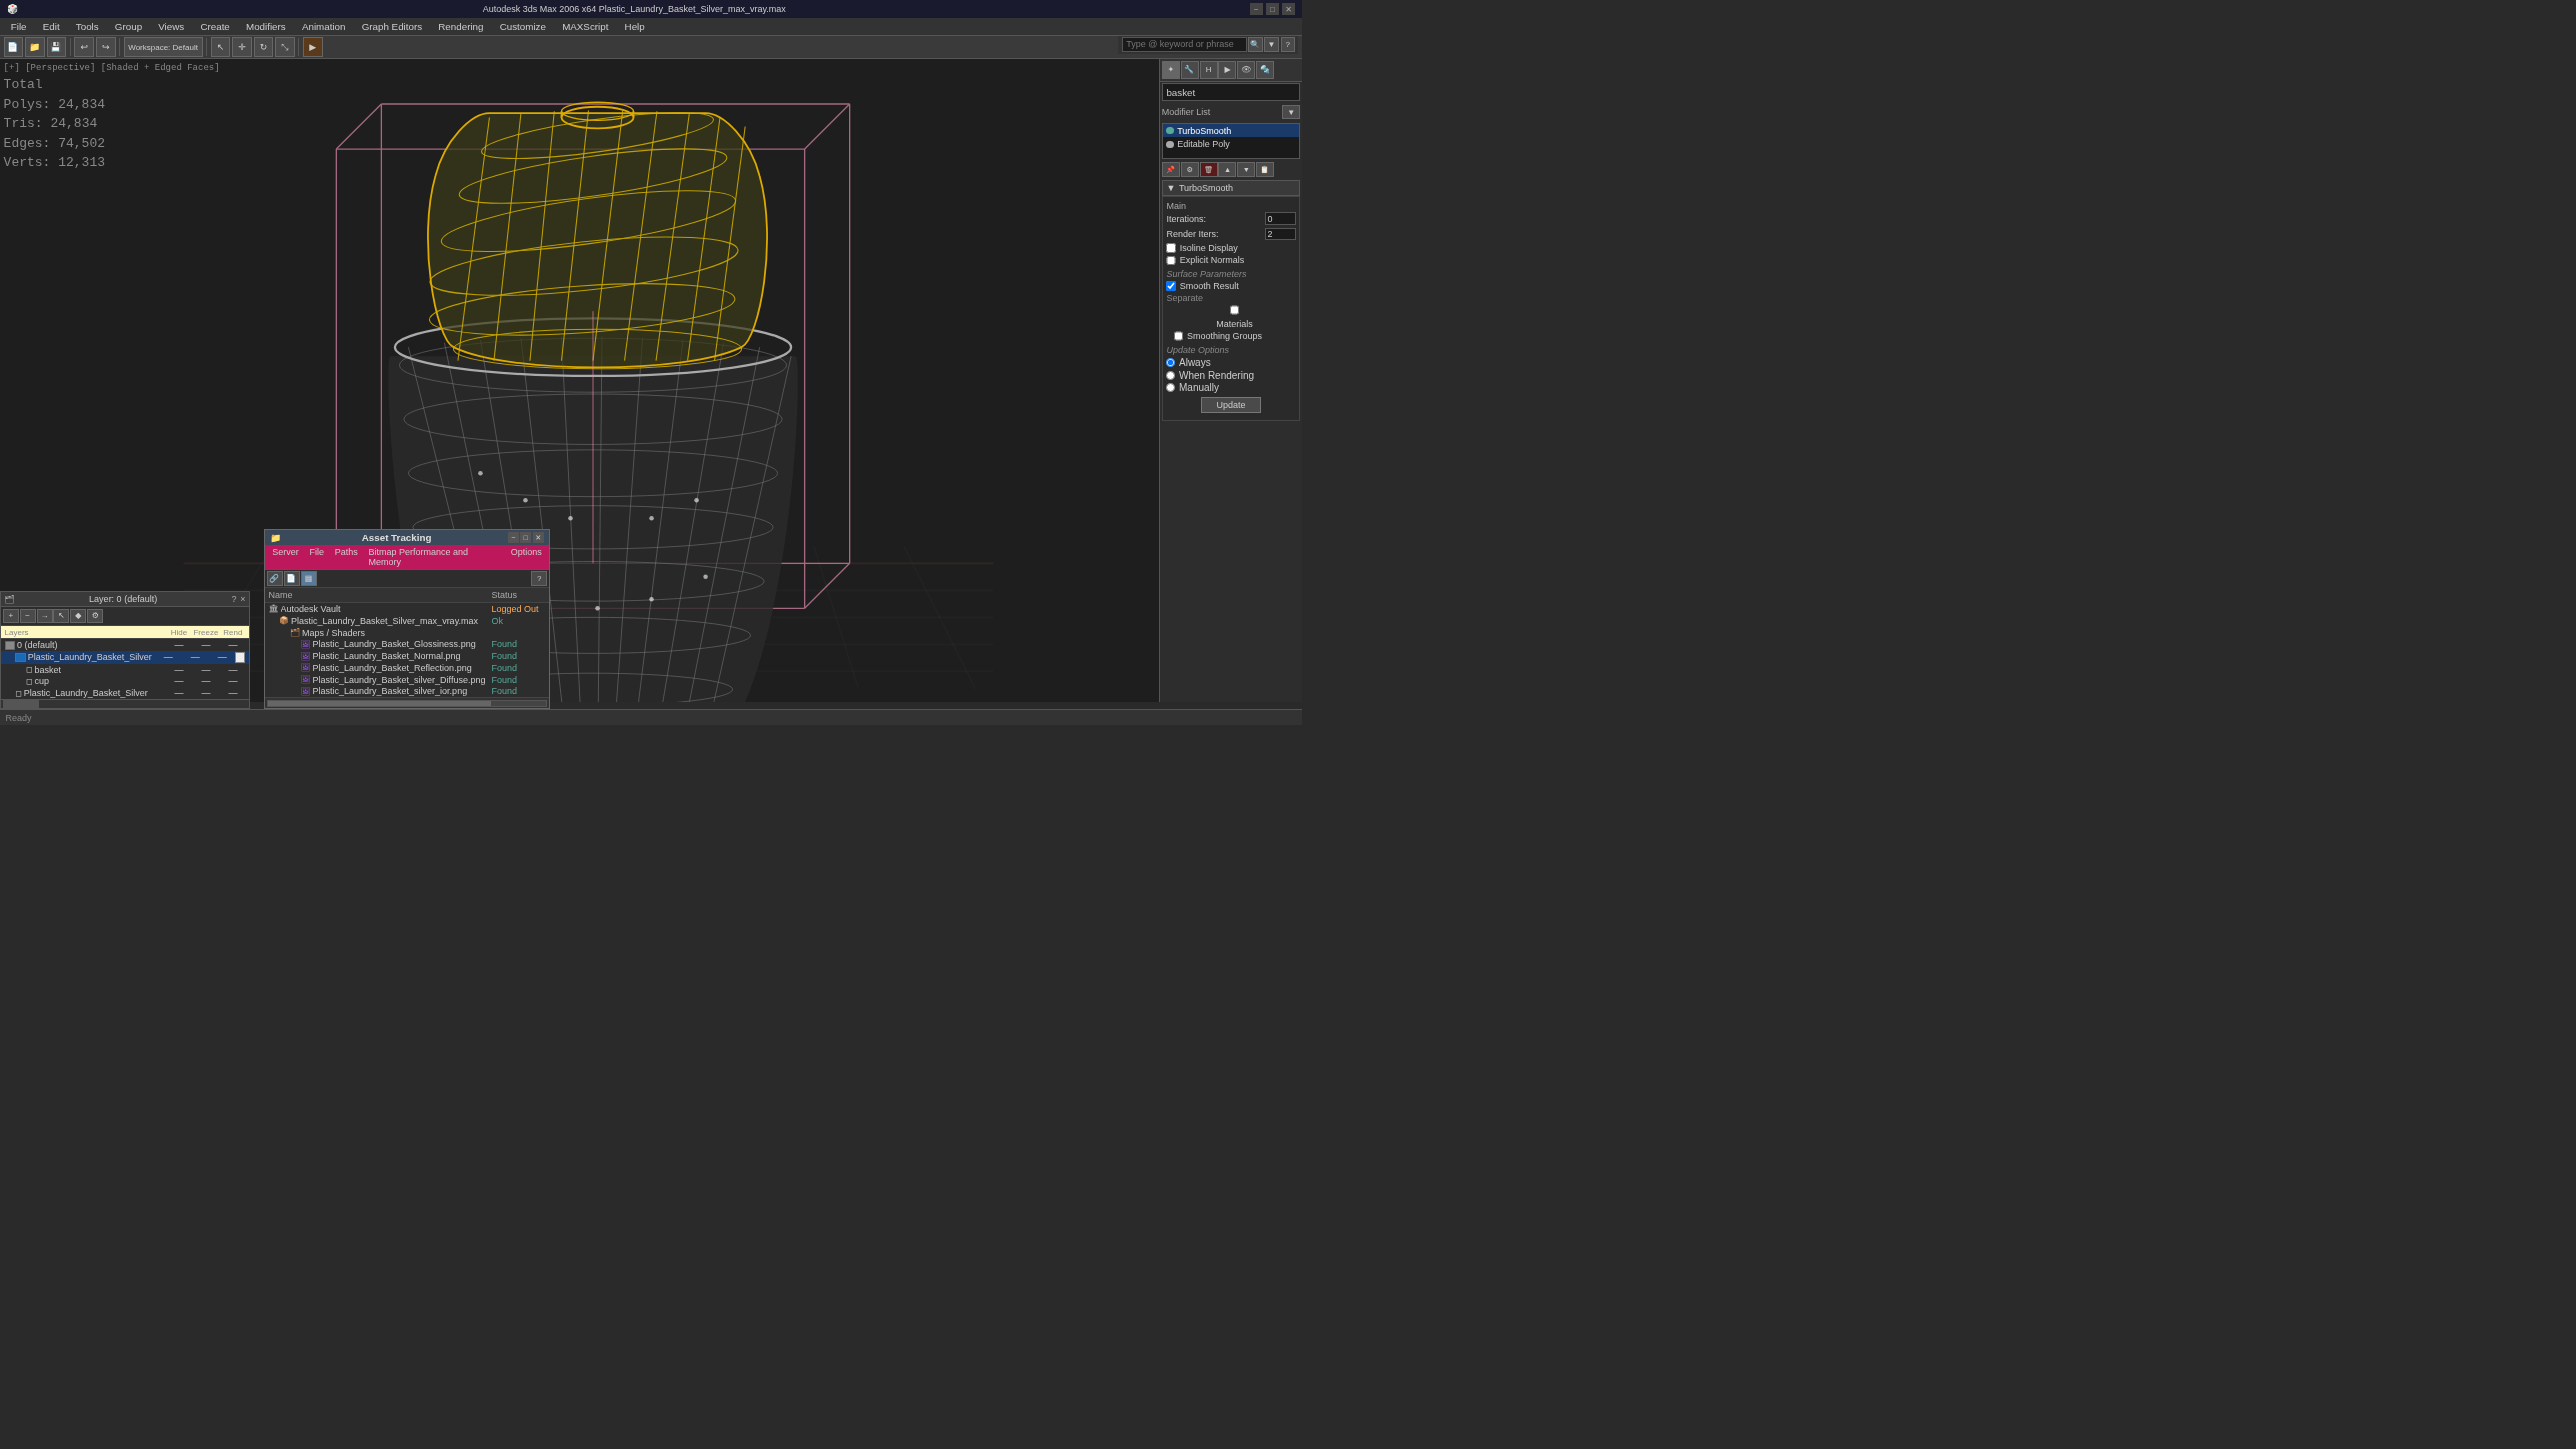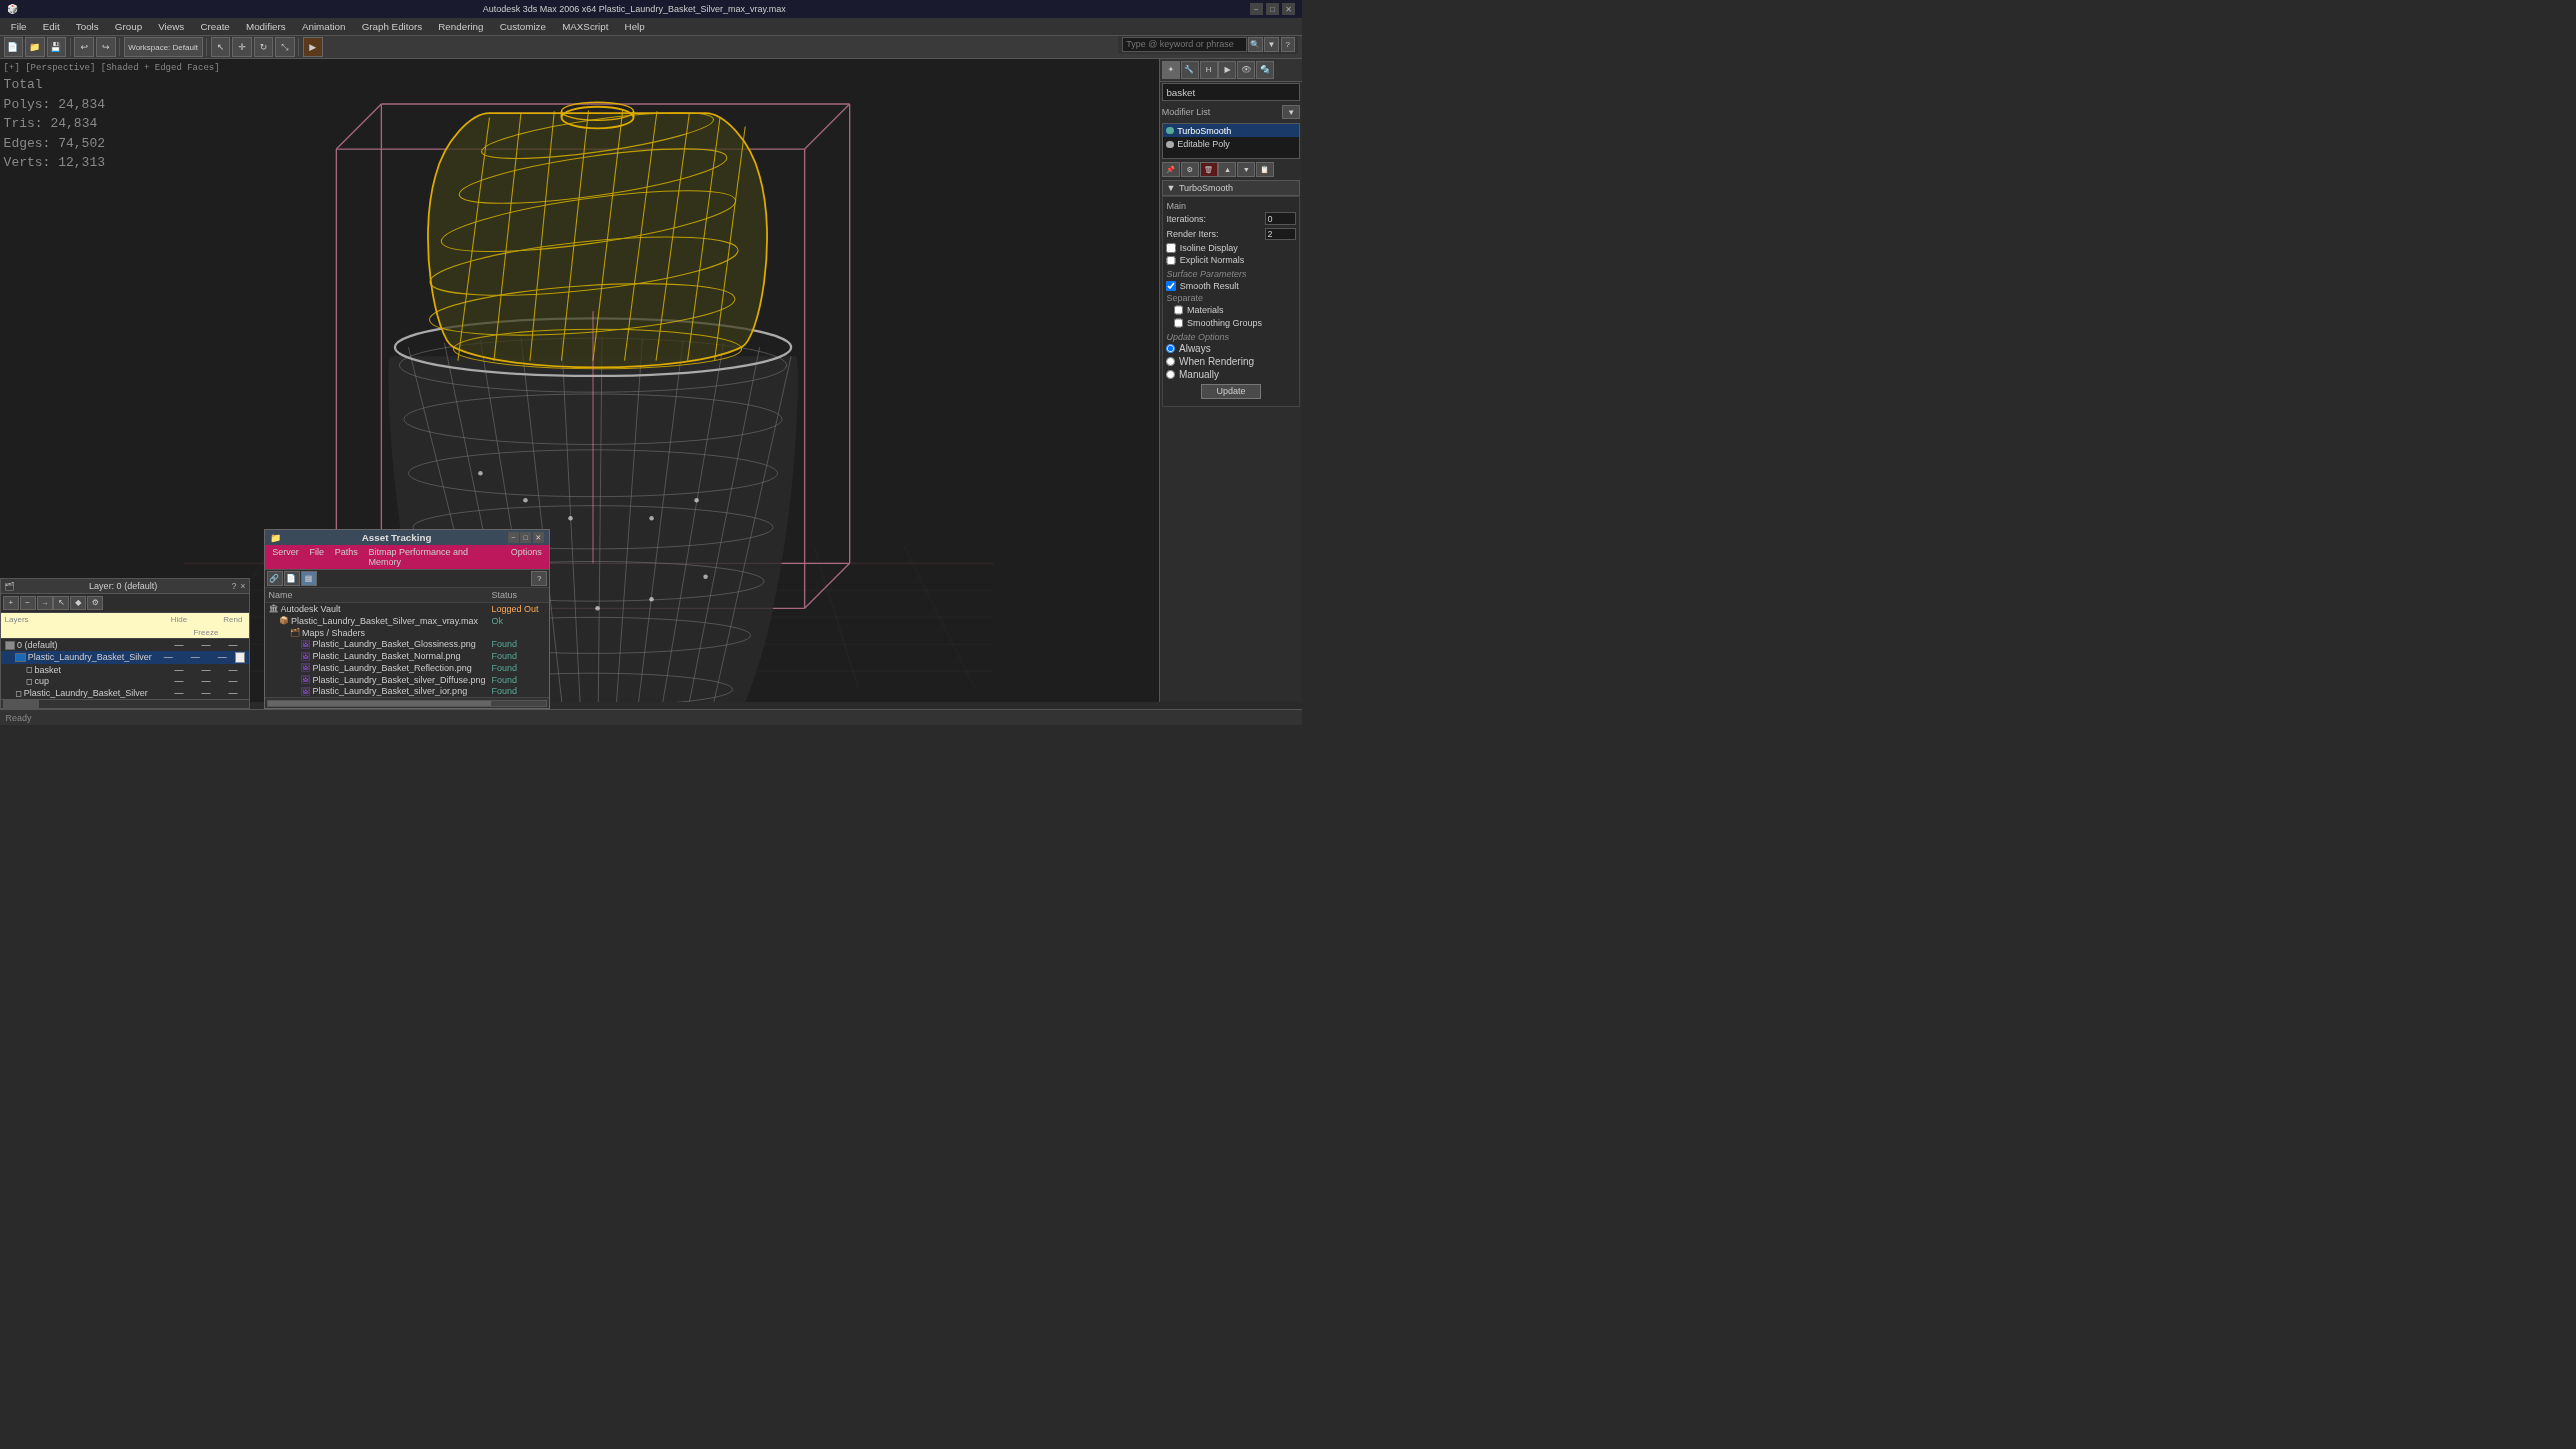--- a/index.html
+++ b/index.html
@@ -296,21 +296,21 @@
       display: flex; align-items: center; justify-content: center;
     }
     .layers-header {
       display: flex; padding: 1.8px 3.6px;
       border-bottom: 0.9px solid #444;
       background: #fef9c3;
     }
     .layers-col { font-size: 8px; color: #888; }
     .layers-col-name { flex: 1; }
     .layers-col-hide { width: 25px; text-align: center; }
-    .layers-col-freeze { width: 29px; text-align: center; margin-top: 13px; }
+    .layers-col-freeze { width: 29px; text-align: center; }
     .layers-col-rend { width: 25px; text-align: center; }
     .layers-list { max-height: 89px; overflow-y: auto; }
     .layer-row {
       display: flex; align-items: center; padding: 0.9px 3.6px;
       cursor: pointer;
     }
     .layer-row.active { background: #1a3a6a; }
     .layer-name { flex: 1; font-size: 9px; color: #ccc; }
     .layer-vis { width: 25px; text-align: center; }
     .layer-frz { width: 29px; text-align: center; }
@@ -666,21 +666,21 @@
 
         <div class="section-title">Surface Parameters</div>
 
         <div class="checkbox-row">
           <input type="checkbox" checked="" style="">
           <span class="checkbox-label">Smooth Result</span>
         </div>
 
         <div style="font-size:9px;color:#888;margin:1.8px 0;">Separate</div>
 
-        <div class="checkbox-row" style="margin-left:7.2px;">
+        <div class="checkbox-row" style="margin-left:7.2px;flex-direction:column;">
           <input type="checkbox" style="">
           <span class="checkbox-label">Materials</span>
         </div>
 
         <div class="checkbox-row" style="margin-left:7.2px;">
           <input type="checkbox" style="">
           <span class="checkbox-label">Smoothing Groups</span>
         </div>
 
         <div class="section-title">Update Options</div>

